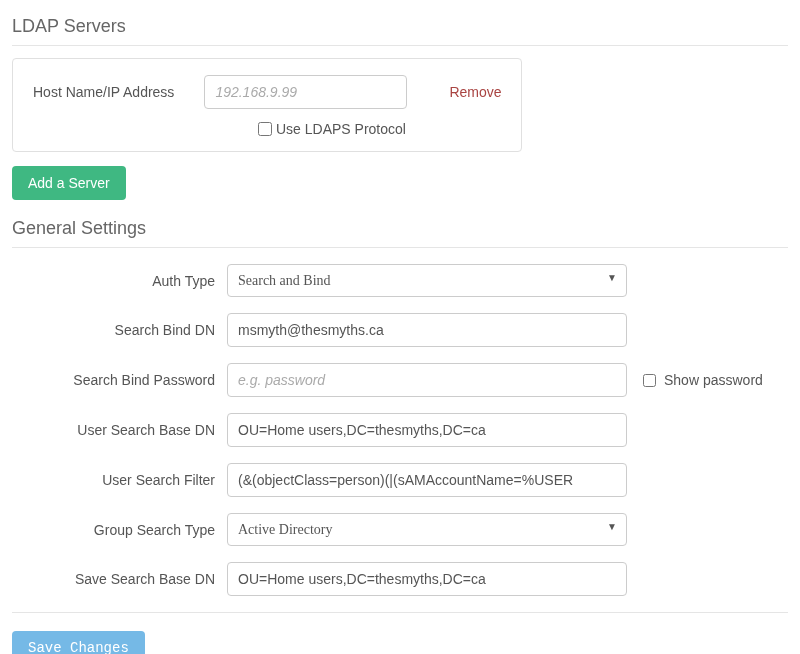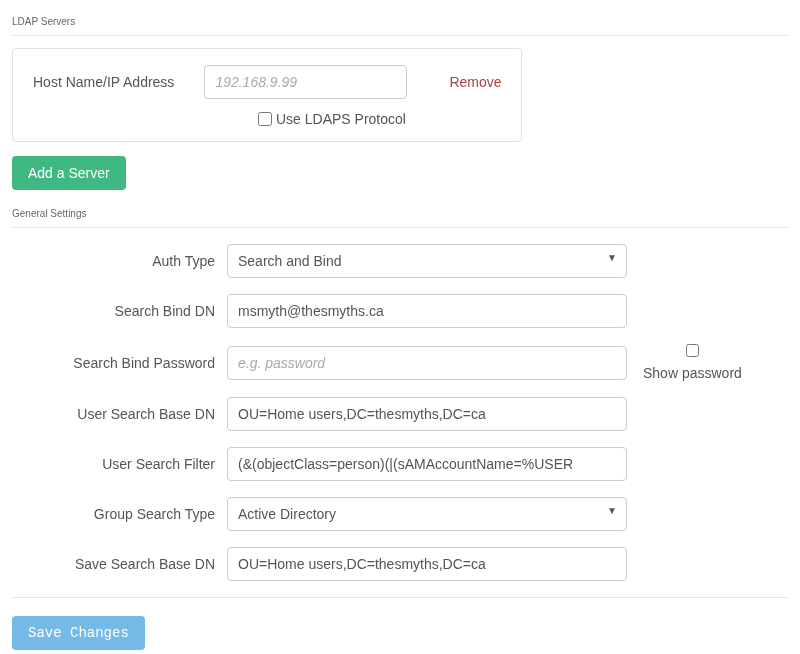--- a/index.html
+++ b/index.html
@@ -9,21 +9,21 @@
     }
     body {
       font-family: "Segoe UI", Tahoma, sans-serif;
       font-size: 14px;
       color: #555;
       background: #fff;
       width: 800px;
       padding: 12px;
     }
     .section-title {
-      font-size: 10px;
+      font-size: 18px;
       color: #666;
       padding: 4px 0 8px 0;
     }
     .hr {
       border: none;
       border-top: 1px solid #e5e5e5;
       margin: 0 0 12px 0;
     }
     .server-box {
       border: 1px solid #e0e0e0;
@@ -115,40 +115,40 @@
       font-family: inherit;
     }
     .form-select {
       appearance: none;
       background: #fff;
       position: relative;
     }
     .select-wrap {
       position: relative;
       width: 400px;
+      font-family: Liberation Serif, serif;
     }
     .select-caret {
       position: absolute;
       right: 10px;
       top: 8px;
       font-size: 10px;
       color: #555;
       pointer-events: none;
     }
     .form-input::placeholder {
       color: #aaa;
       font-style: italic;
     }
     .show-pw {
       display: flex;
       align-items: center;
       gap: 8px;
       margin-left: 16px;
       color: #555;
-      flex-direction: column;
     }
     .hr-bottom {
       border: none;
       border-top: 1px solid #e5e5e5;
       margin: 14px 0 18px 0;
     }
   </style>
 </head>
 <body>
 

